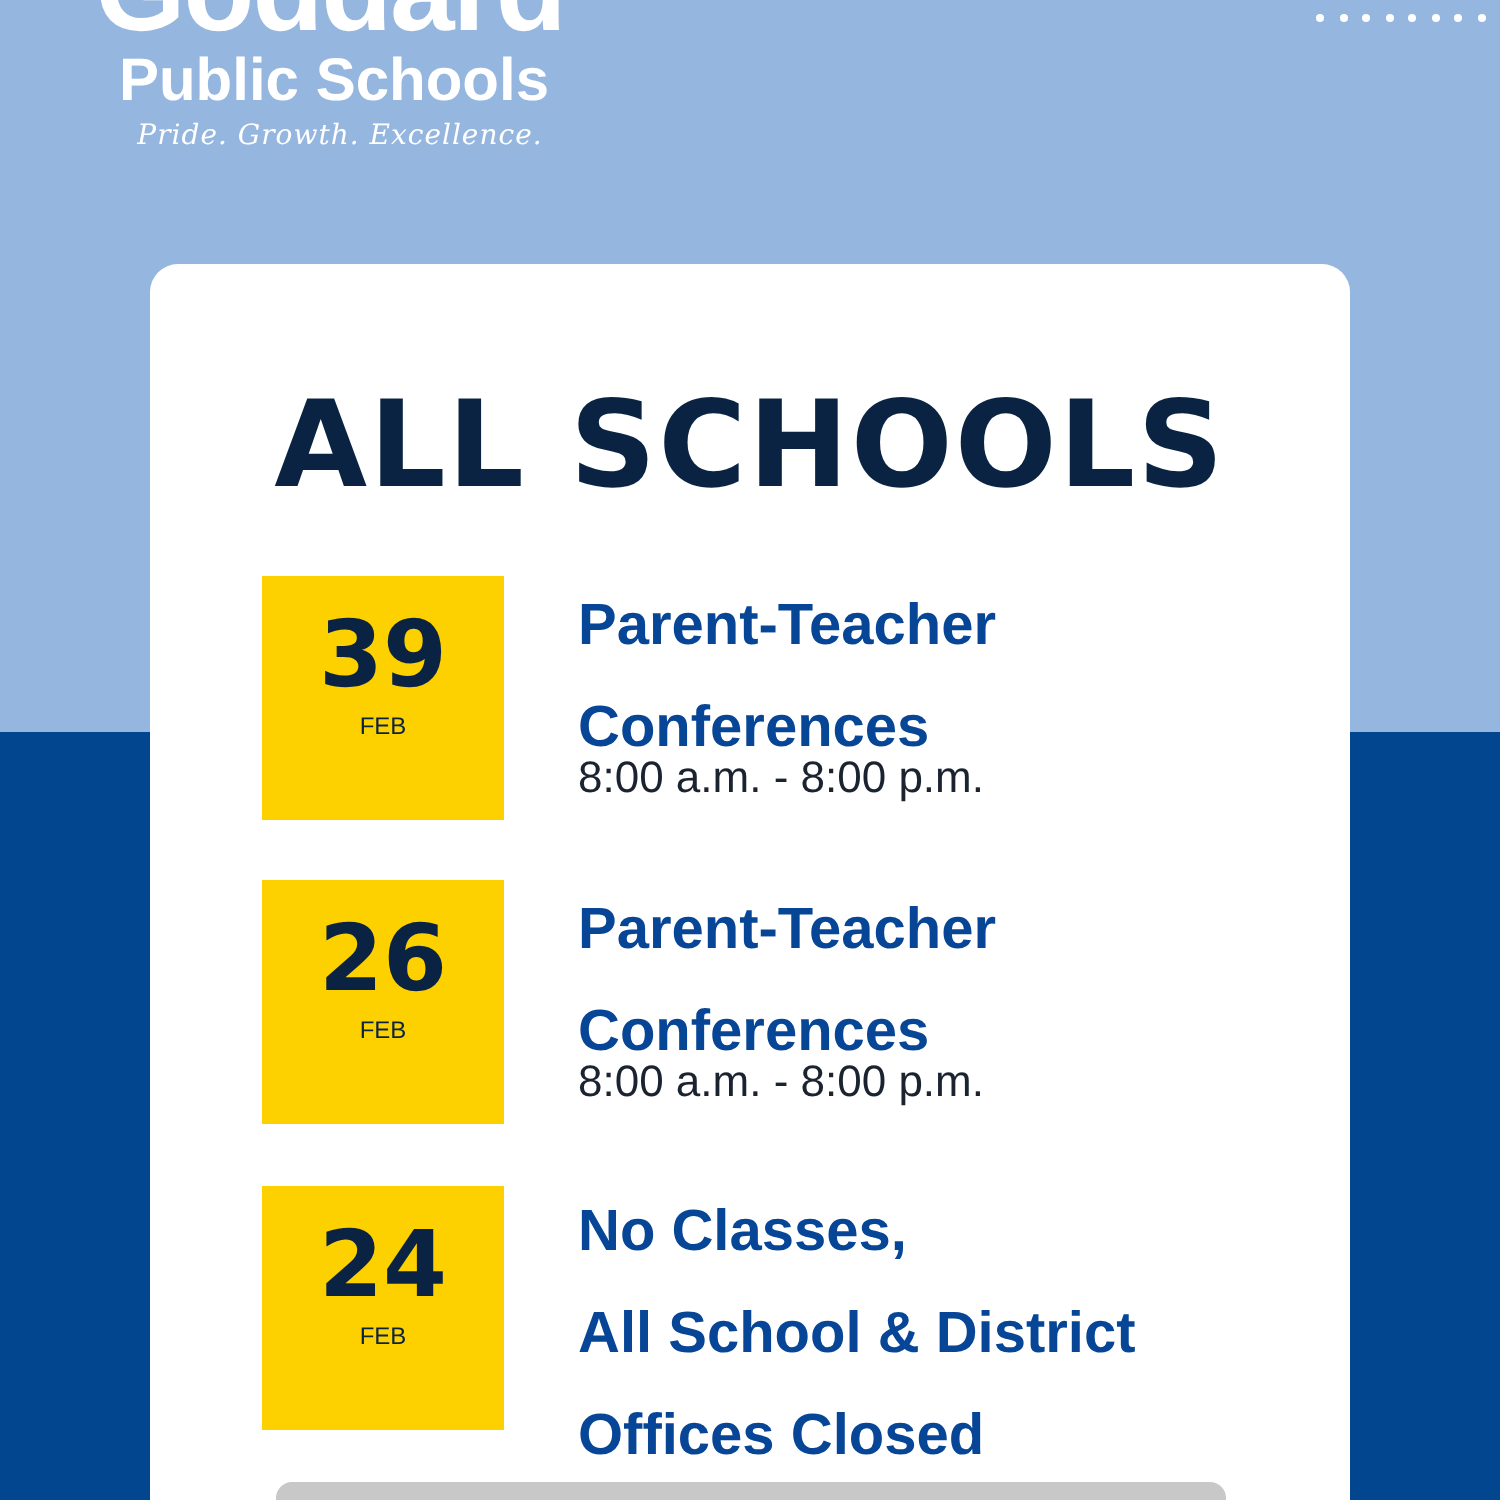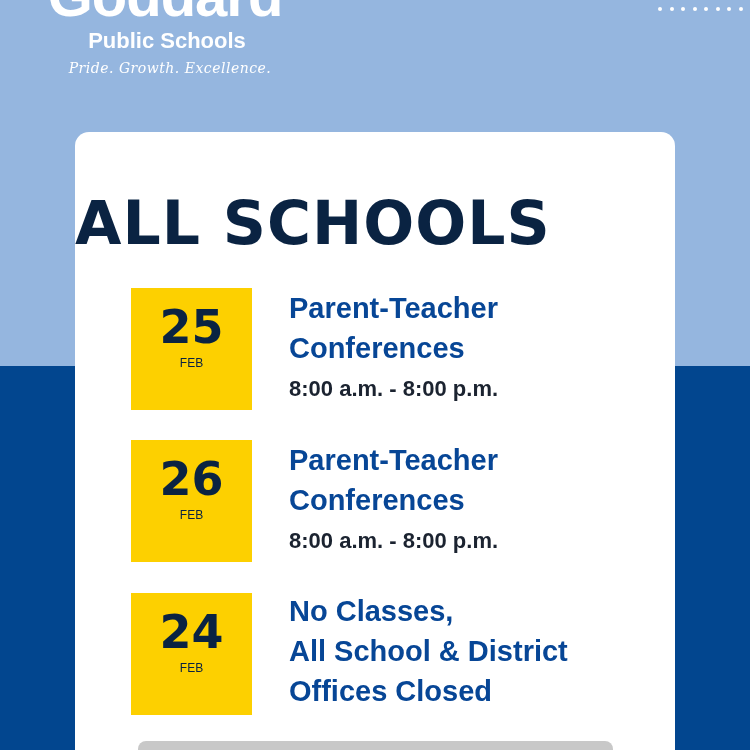--- a/index.html
+++ b/index.html
@@ -1,32 +1,32 @@
 <!DOCTYPE html>
 <html><head>
 <meta charset="utf-8">
 <style>
   html,body{margin:0;padding:0;}
   body{width:750px;height:750px;overflow:hidden;position:relative;font-family:"Liberation Sans",sans-serif;background:#95b6df;}
   .bg-top{position:absolute;left:0;top:0;width:750px;height:366px;background:#95b6df;}
   .bg-bottom{position:absolute;left:0;top:366px;width:750px;height:384px;background:#02468f;}
   .logo{position:absolute;left:0;top:-30px;width:330px;text-align:center;color:#fff;}
   .logo-name{font-size:58px;font-weight:bold;line-height:52px;letter-spacing:-1px;}
-  .logo-sub{font-size:22px;font-weight:bold;line-height:34px;margin-top:2px;margin-left:4px;}
+  .logo-sub{font-size:30px;font-weight:bold;line-height:34px;margin-top:2px;margin-left:4px;}
   .logo-tag{font-family:"DejaVu Serif",serif;font-style:italic;font-size:14px;letter-spacing:0.5px;margin-top:2px;margin-left:10px;}
   .dots{position:absolute;left:655px;top:0;width:95px;height:14px;}
   .dot{position:absolute;width:4px;height:4px;border-radius:50%;background:#fff;}
   .card{position:absolute;left:75px;top:132px;width:600px;height:640px;background:#fff;border-radius:14px;}
-  .title{position:absolute;left:0;top:56px;width:600px;font-size:60px;font-weight:900;color:#0a2342;letter-spacing:1px;font-family:"DejaVu Sans",sans-serif;}
+  .title{position:absolute;left:0;top:56px;width:600px;text-align:center;font-size:60px;font-weight:900;color:#0a2342;letter-spacing:1px;font-family:"DejaVu Sans",sans-serif;}
   .event{position:absolute;left:56px;width:540px;height:122px;}
   .datebox{position:absolute;left:0;top:0;width:121px;height:122px;background:#fdd000;text-align:center;}
   .day{font-size:46px;font-weight:bold;color:#0a2342;margin-top:14px;line-height:50px;font-family:"DejaVu Sans",sans-serif;}
   .month{font-size:12px;color:#0a2342;margin-top:4px;}
-  .etitle{position:absolute;left:158px;top:0;font-size:29px;font-weight:bold;color:#074696;line-height:40px;white-space:pre-line;}
-  .etime{position:absolute;left:158px;top:88px;font-size:22px;color:#1b2330;font-weight:bold;}
+  .etitle{position:absolute;left:158px;top:0;font-size:29px;font-weight:bold;color:#074696;line-height:51px;white-space:pre-line;}
+  .etime{position:absolute;left:158px;top:88px;font-size:22px;color:#1b2330;}
   .bar{position:absolute;left:63px;top:609px;width:475px;height:40px;background:#c8c8c8;border-radius:8px;}
 </style>
 </head>
 <body>
 
 <div class="bg-top"></div>
 <div class="bg-bottom"></div>
 
 <div class="logo">
   <div class="logo-name">Goddard</div>
@@ -43,21 +43,21 @@
   <span class="dot" style="left:61px;top:7px"></span>
   <span class="dot" style="left:72px;top:7px"></span>
   <span class="dot" style="left:84px;top:7px"></span>
 </div>
 
 <div class="card">
   <div class="title">ALL SCHOOLS</div>
 
   <div class="event" style="top:156px">
     <div class="datebox">
-      <div class="day">25</div>
+      <div class="day">39</div>
       <div class="month">FEB</div>
     </div>
     <div class="etitle">Parent-Teacher
 Conferences</div>
     <div class="etime">8:00 a.m. - 8:00 p.m.</div>
   </div>
 
   <div class="event" style="top:308px">
     <div class="datebox">
       <div class="day">26</div>

